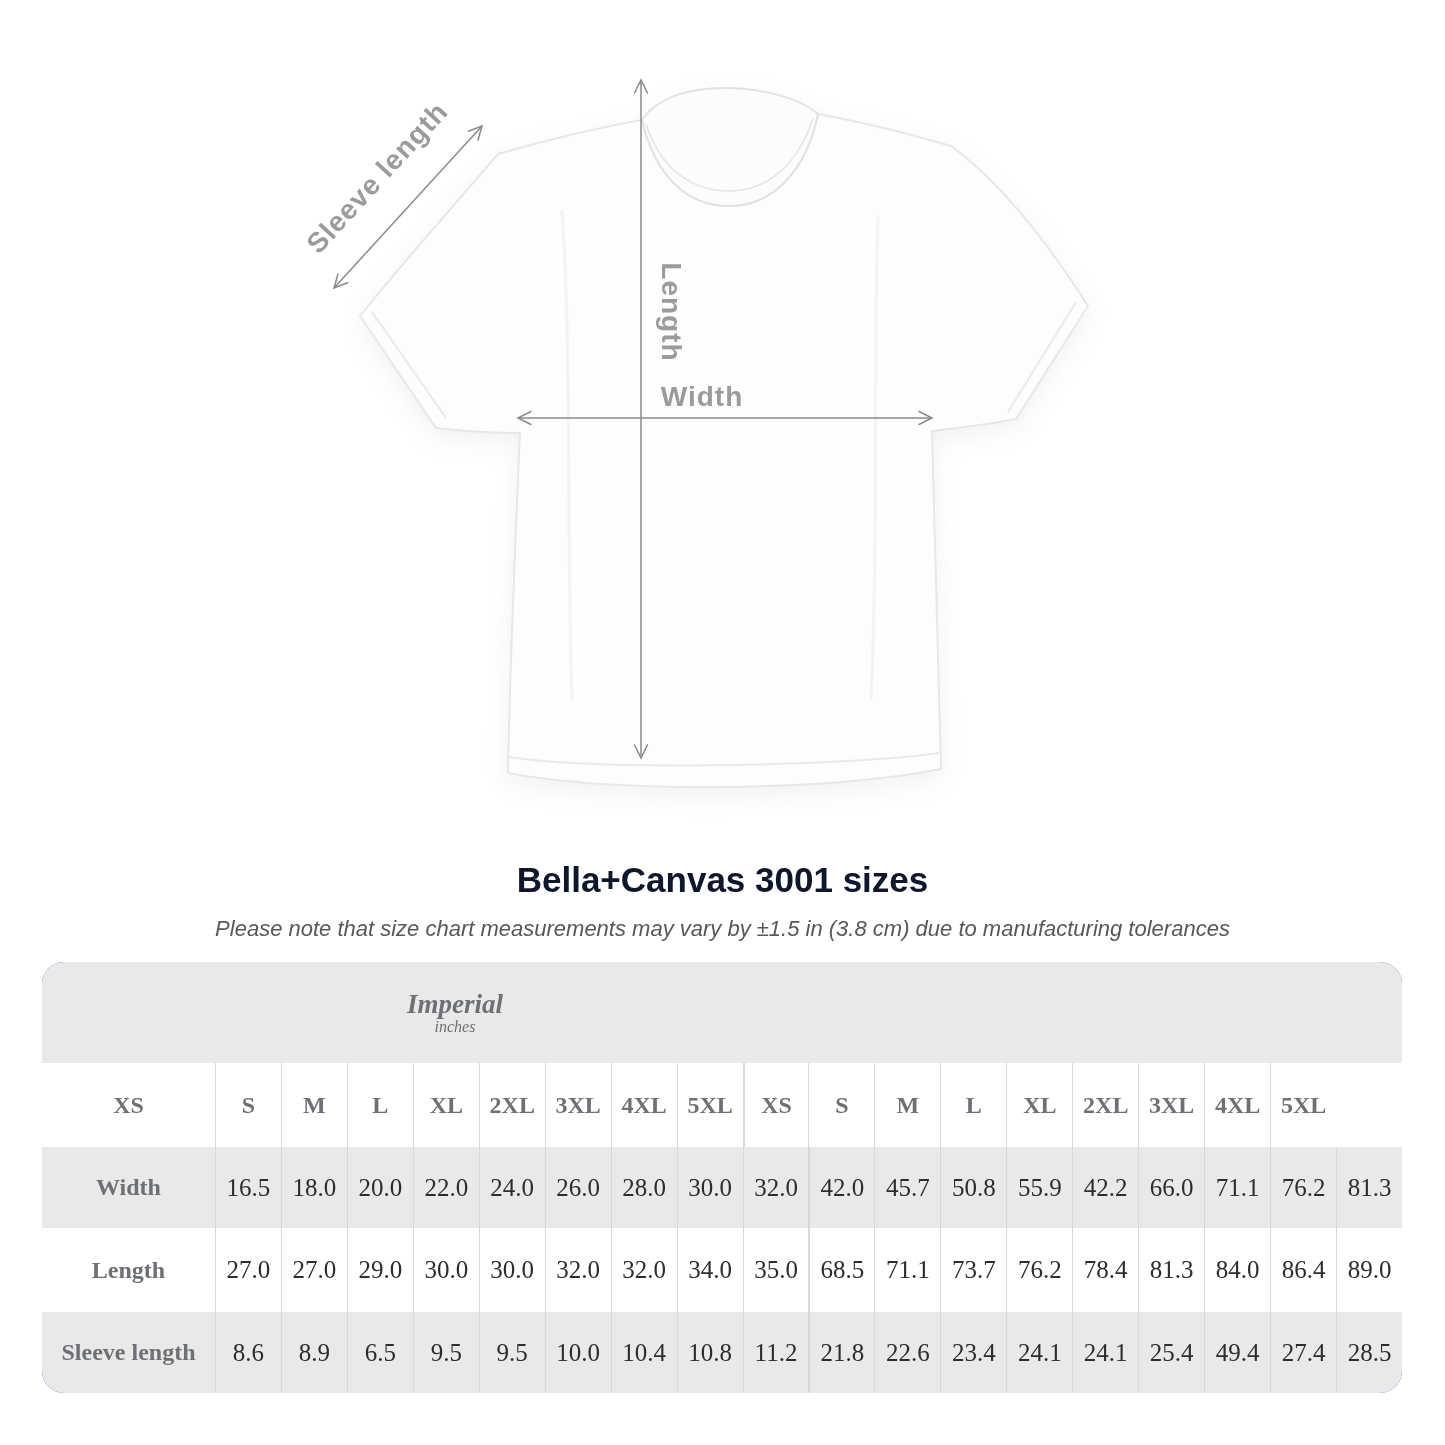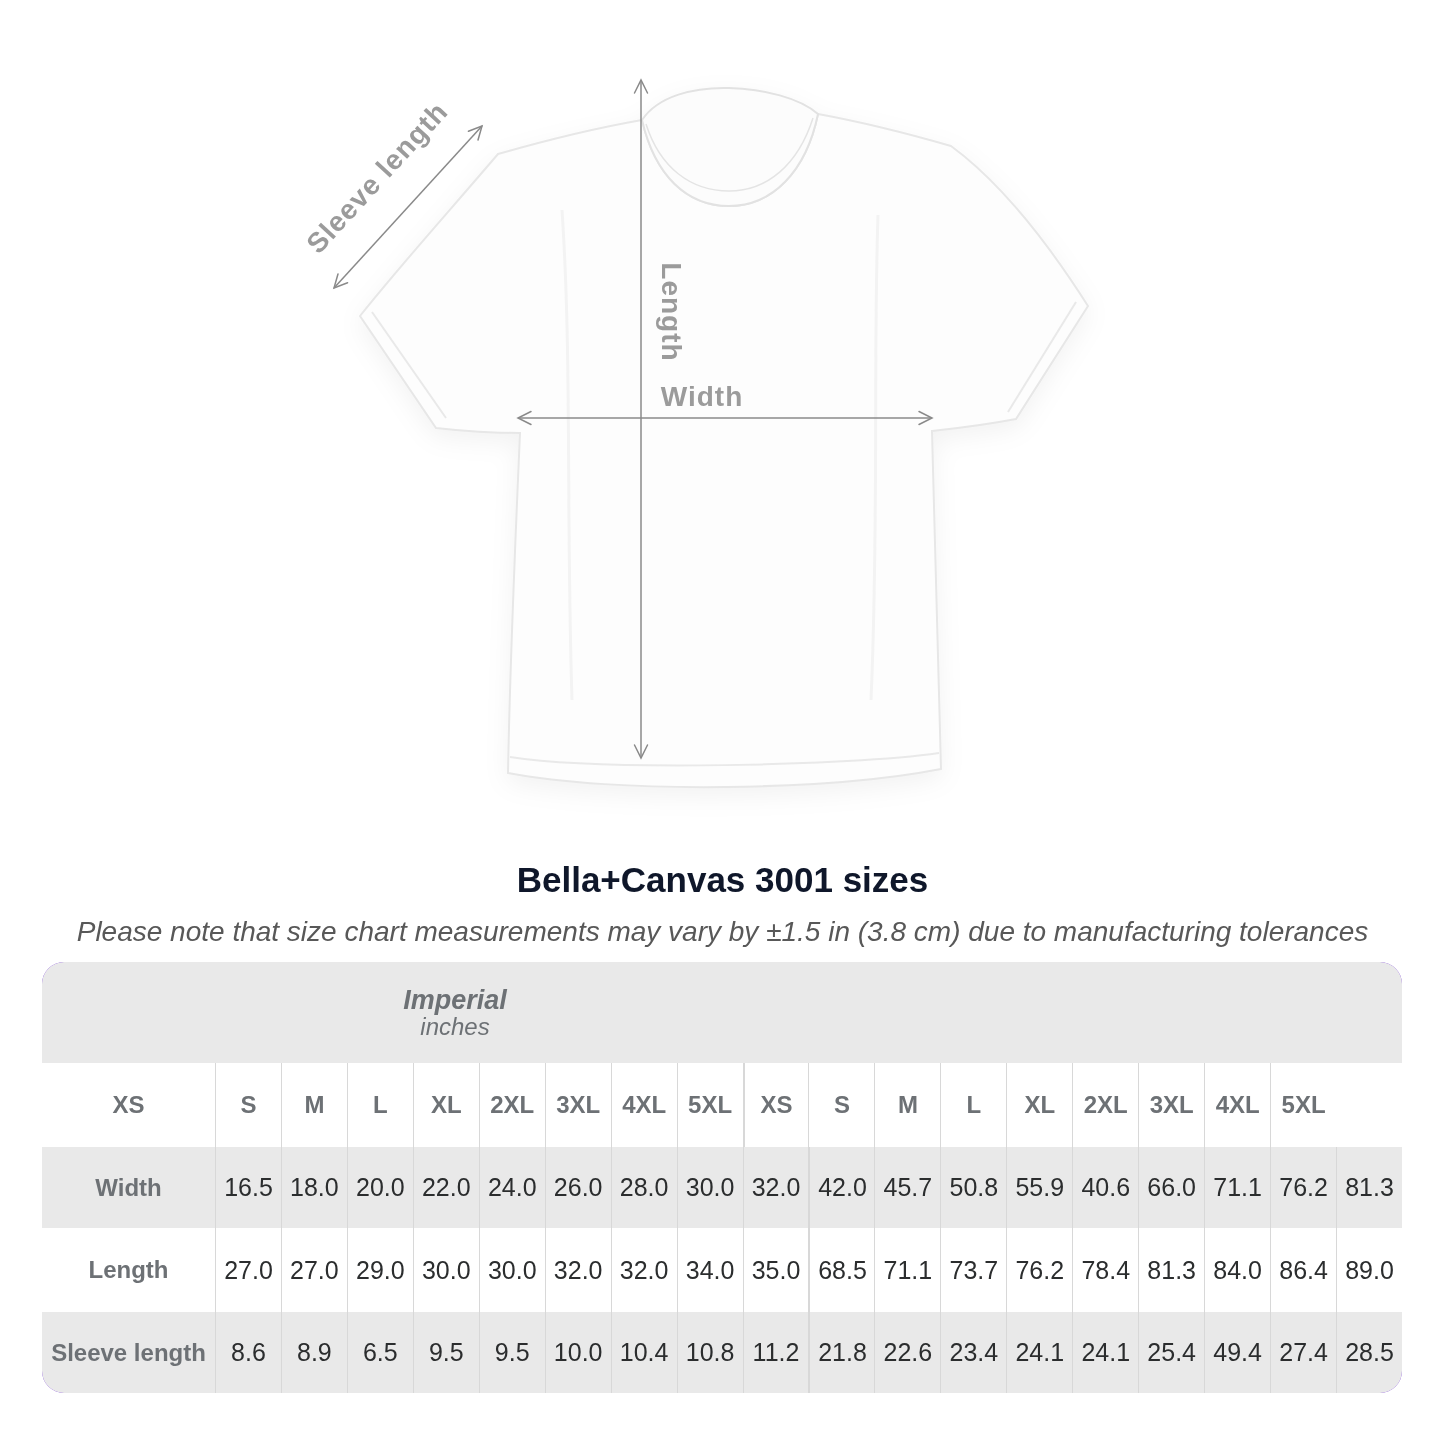--- a/index.html
+++ b/index.html
@@ -14,34 +14,34 @@
   .collar-band{fill:#fcfcfc;stroke:#e2e2e2;stroke-width:2;}
   .collar-inner{fill:none;stroke:#e4e4e4;stroke-width:1.5;}
   .dim-line{stroke:#8a8a8a;stroke-width:1.5;fill:none;}
   .dim-head{stroke:#8a8a8a;stroke-width:1.5;fill:none;stroke-linecap:round;}
   .dim-label{fill:#9b9b9b;font-weight:bold;font-size:28px;letter-spacing:1px;}
 
   
   .chart-title{position:absolute;left:0;top:860px;width:1445px;margin:0;
     text-align:center;font-size:35px;font-weight:bold;color:#0f172a;}
   .chart-note{position:absolute;left:0;top:916px;width:1445px;margin:0;
-    text-align:center;font-style:italic;font-size:28px;color:#585858;}
+    text-align:center;font-style:italic;font-size:22px;color:#585858;}
 
   
   .size-table{position:absolute;left:42px;top:962px;width:1360px;height:431px;
-    border-radius:22px;overflow:hidden;background:#6d28d9;}
+    border-radius:22px;overflow:hidden;background:#6d28d9;font-family:Liberation Serif, serif;}
   .unit-band{display:flex;height:101px;background:#e9e9e9;}
   .unit-section{display:flex;flex-direction:column;align-items:center;justify-content:center;}
   .unit-section.imperial{width:766px;}
   .unit-section.metric{width:594px;}
   .unit-section.imperial .unit-inner{transform:translateX(30px);}
   .unit-section.metric .unit-inner{transform:translateX(-8px);}
   .unit-inner{display:flex;flex-direction:column;align-items:center;}
   .unit-label{font-size:27px;font-weight:bold;font-style:italic;color:#6d7175;line-height:1;}
-  .unit-sub{font-size:24px;font-style:italic;color:#6d7175;margin-top:1px;line-height:1;}
+  .unit-sub{font-size:16px;font-style:italic;color:#6d7175;margin-top:1px;line-height:1;}
 
   .trow{display:grid;grid-template-columns:173px repeat(18,1fr);}
   .row-size{height:84px;background:#ffffff;}
   .row-width{height:81px;background:#e9e9e9;}
   .row-length{height:84px;background:#ffffff;}
   .row-sleeve{height:81px;background:#e9e9e9;}
   .cell{display:flex;align-items:center;justify-content:center;
     font-size:25px;color:#2b2d2e;border-left:1px solid #d8d8d8;}
   .cell:first-child{border-left:none;}
   .cell.section-start{border-left-width:2px;}
@@ -158,21 +158,21 @@
           <div class="cell ">22.0</div>
           <div class="cell ">24.0</div>
           <div class="cell ">26.0</div>
           <div class="cell ">28.0</div>
           <div class="cell ">30.0</div>
           <div class="cell ">32.0</div>
           <div class="cell section-start">42.0</div>
           <div class="cell ">45.7</div>
           <div class="cell ">50.8</div>
           <div class="cell ">55.9</div>
-          <div class="cell ">40.6</div>
+          <div class="cell ">42.2</div>
           <div class="cell ">66.0</div>
           <div class="cell ">71.1</div>
           <div class="cell ">76.2</div>
           <div class="cell ">81.3</div>
         </div>
         <div class="trow row-length">
           <div class="cell rowlabel">Length</div>
           <div class="cell ">27.0</div>
           <div class="cell ">27.0</div>
           <div class="cell ">29.0</div>

